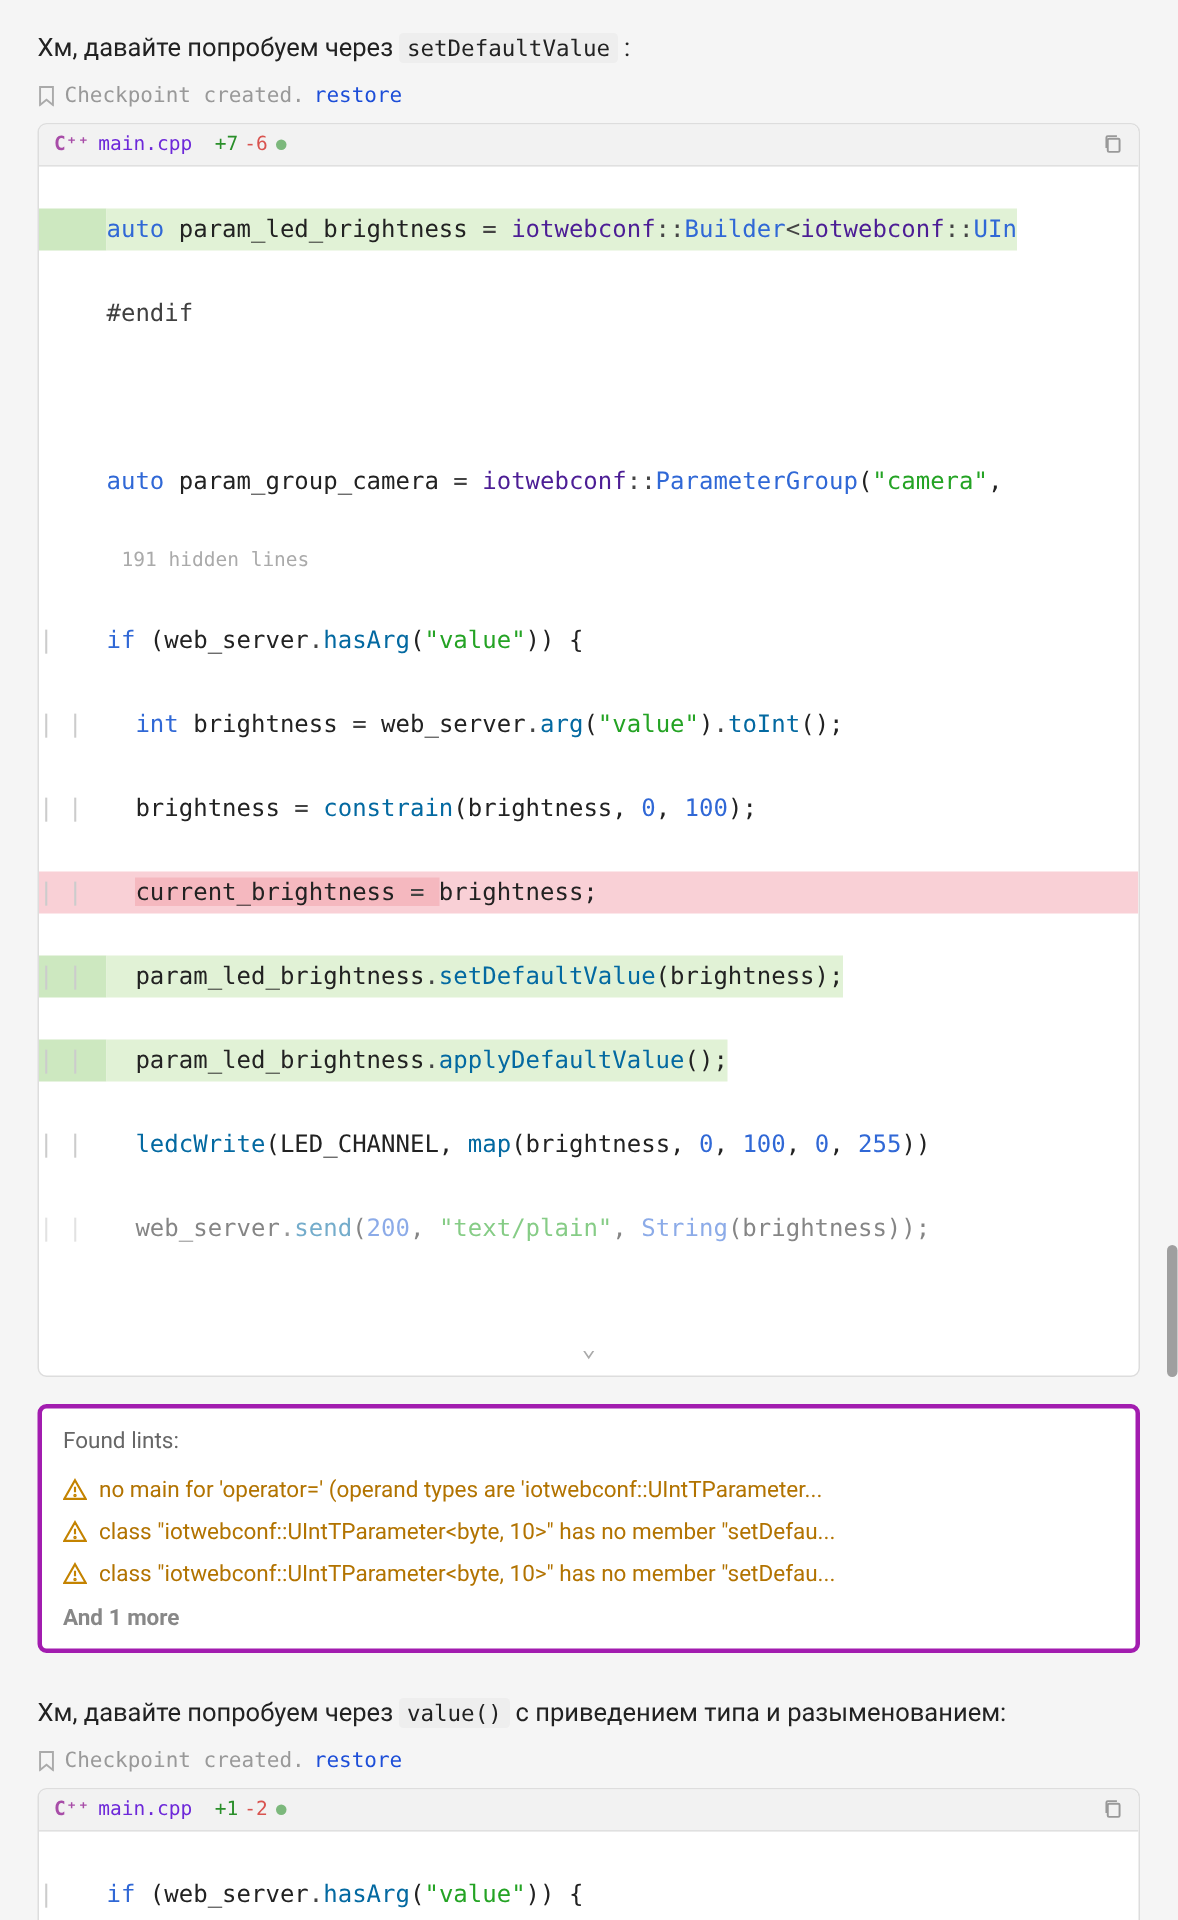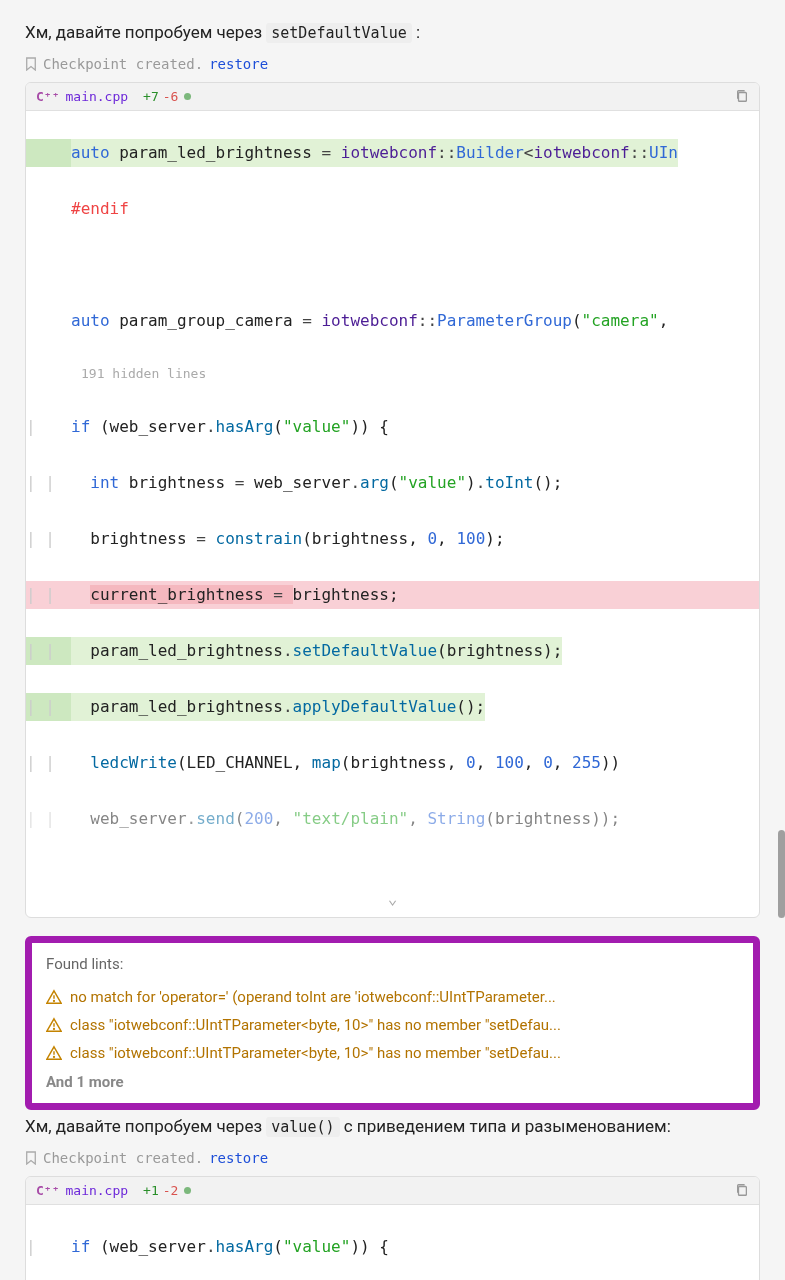--- a/index.html
+++ b/index.html
@@ -104,39 +104,39 @@
   }
   
   .kw { color: #3068d6; }
   .fn { color: #0369a1; }
   .ns { color: #4c1d95; }
   .ty { color: #3068d6; }
   .str { color: #24a324; }
   .num { color: #3068d6; }
   .op { color: #444; }
   .id { color: #222; }
-  .pp { color: #ef4444; }
+  .pp { color: #404040; }
   .pun { color: #222; }
   .bg-added-gutter { background: #cde8c0; }
   .bg-added { background: #e1f2d6; }
   .bg-removed { background: #f9d0d6; }
   .bg-removed-strong { background: #f5b8bf; }
   .faded { opacity: 0.55; }
   .expand-handle {
     position: absolute;
     left: 50%; transform: translateX(-50%);
     bottom: 4px;
     color: #aaa;
     pointer-events: none;
   }
   .lints-block {
-    border: 7px solid #a21caf;
+    border: 3px solid #a21caf;
     border-radius: 6px;
     padding: 12px 14px;
-    margin-bottom: 4px;
+    margin-bottom: 28px;
     background: #fff;
   }
   .lints-title {
     color: #666;
     font-size: 15px;
     margin-bottom: 10px;
   }
   .lint-item {
     display: flex;
     align-items: center;
@@ -213,21 +213,21 @@
 </div>
 
 <div class="lints-block">
   <div class="lints-title">Found lints:</div>
   <div class="lint-item">
     <svg class="warn-icon" viewBox="0 0 18 18">
         <path d="M9 2l8 14H1L9 2z"></path>
         <line x1="9" y1="7" x2="9" y2="11"></line>
         <circle cx="9" cy="13.5" r="0.5" fill="#c48300"></circle>
       </svg>
-    <span>no match for 'operator=' (operand toInt are 'iotwebconf::UIntTParameter...</span>
+    <span>no main for 'operator=' (operand types are 'iotwebconf::UIntTParameter...</span>
   </div>
   <div class="lint-item">
     <svg class="warn-icon" viewBox="0 0 18 18">
         <path d="M9 2l8 14H1L9 2z"></path>
         <line x1="9" y1="7" x2="9" y2="11"></line>
         <circle cx="9" cy="13.5" r="0.5" fill="#c48300"></circle>
       </svg>
     <span>class "iotwebconf::UIntTParameter&lt;byte, 10&gt;" has no member "setDefau...</span>
   </div>
   <div class="lint-item">

